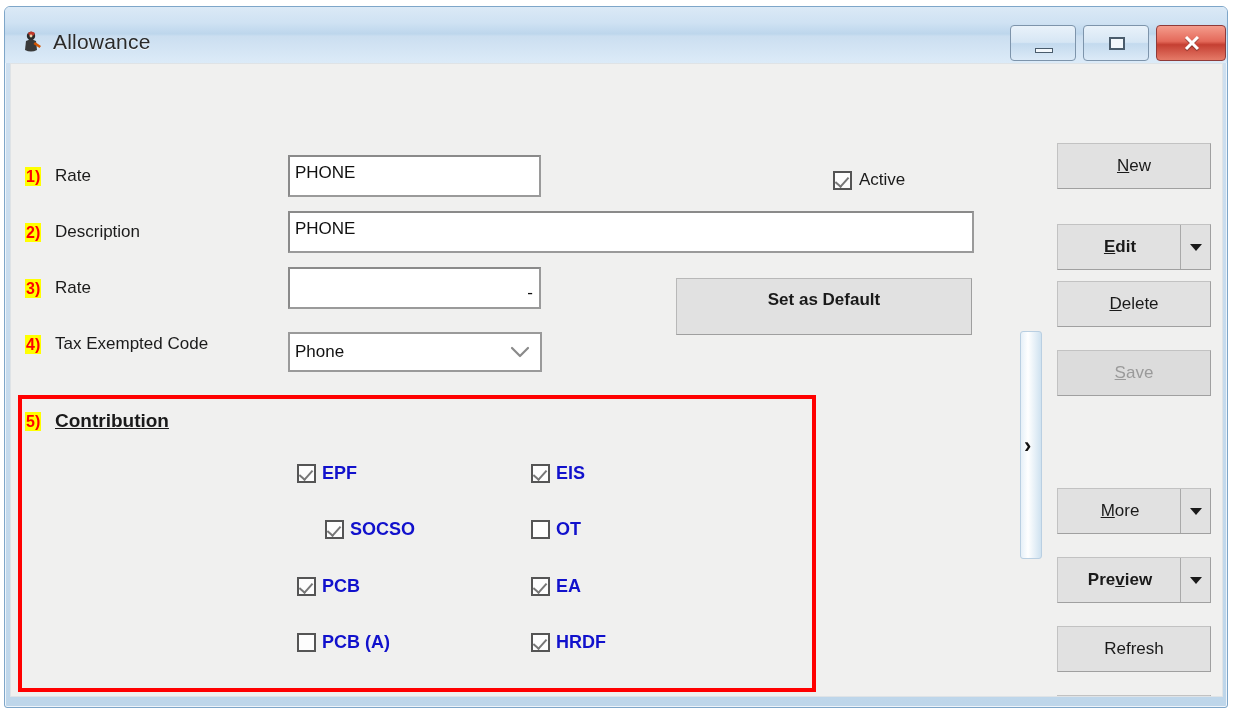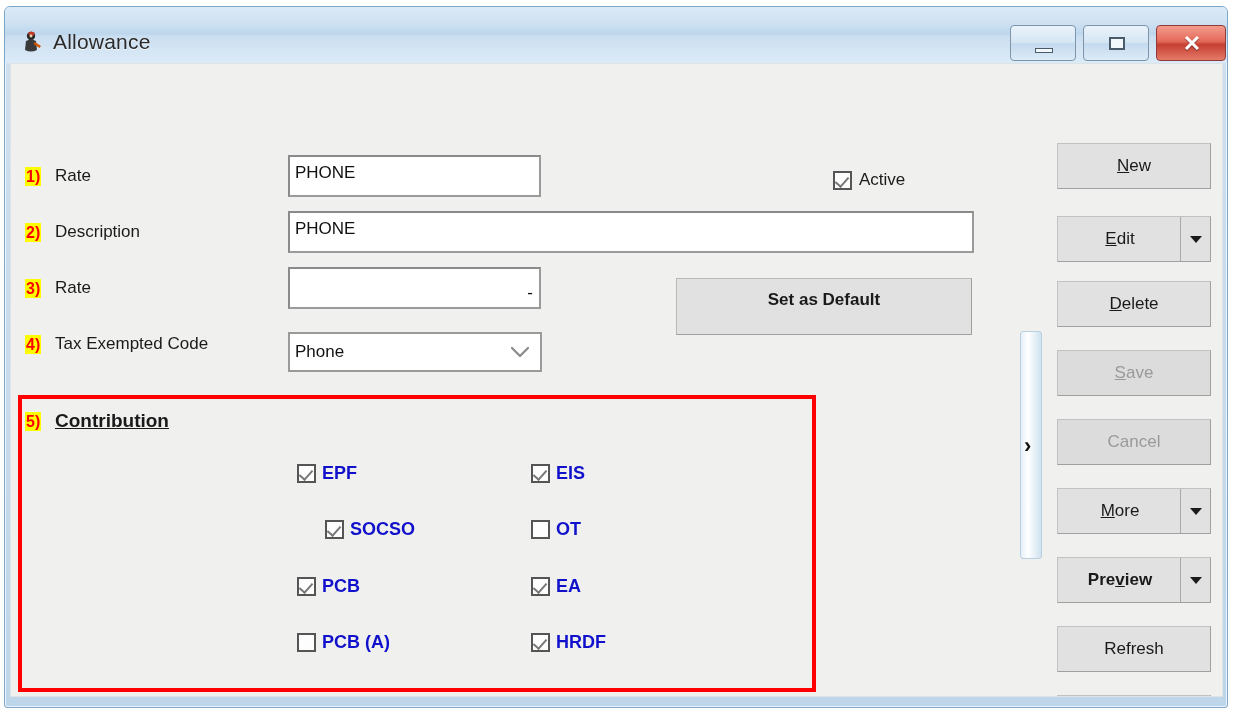--- a/index.html
+++ b/index.html
@@ -418,38 +418,35 @@
       <span class="cb-label">HRDF</span>
     </div>
 
     <div id="scroll-track"></div>
     <div id="splitter-arrow">›</div>
 
     <div class="sbtn" style="top:79px;">
       <span><span class="acc">N</span>ew</span>
     </div>
 
-    <div class="sbtn split" style="top:152px;">
+    <div class="sbtn split" style="top:160px;font-weight:bold;">
       <span class="main"><span class="acc">E</span>dit</span>
       <span class="drop">
         <span class="caret"></span>
       </span>
     </div>
 
     <div class="sbtn" style="top:217px;">
       <span><span class="acc">D</span>elete</span>
     </div>
 
     <div class="sbtn disabled" style="top:286px;">
       <span><span class="acc">S</span>ave</span>
     </div>
 
-    <div class="sbtn disabled" style="top:355px;">
-      <span>Cancel</span>
-    </div>
 
     <div class="sbtn split" style="top:424px;">
       <span class="main"><span class="acc">M</span>ore</span>
       <span class="drop">
         <span class="caret"></span>
       </span>
     </div>
 
     <div class="sbtn split" style="top:493px;font-weight:bold;">
       <span class="main">Pre<span class="acc">v</span>iew</span>

